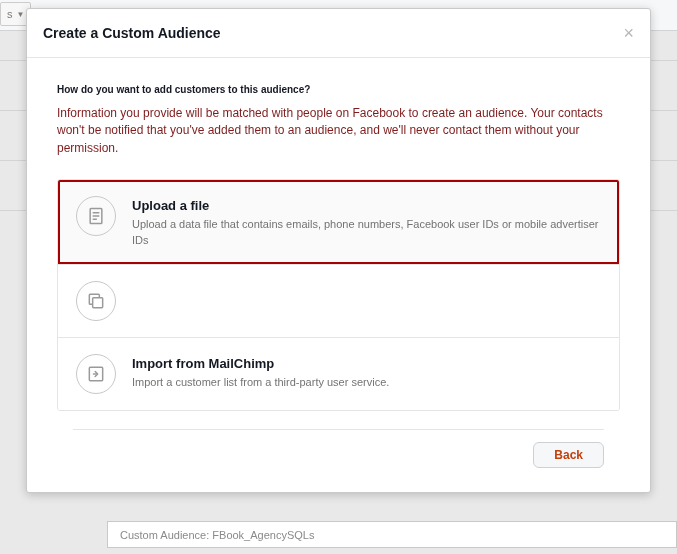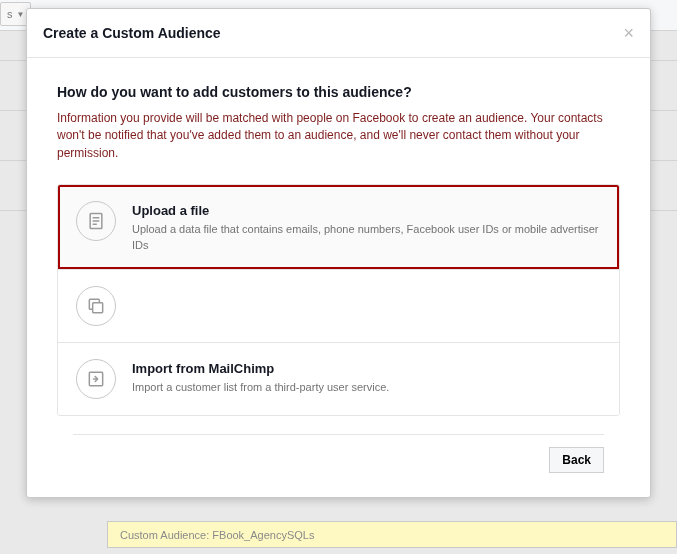--- a/index.html
+++ b/index.html
@@ -5,33 +5,33 @@
   html,body{margin:0;padding:0;font-family:Helvetica,Arial,sans-serif;background:#e9e9e9;width:677px;height:554px;overflow:hidden;}
   .bg-toolbar{position:absolute;top:0;left:0;right:0;height:30px;background:#f6f7f8;border-bottom:1px solid #d3d3d3;}
   .bg-toolbar .btn{position:absolute;left:0;top:2px;height:22px;border:1px solid #ccc;border-radius:2px;background:#f7f7f7;color:#7c7c7c;font-size:11px;padding:0 6px;display:flex;align-items:center;}
   .bg-toolbar .btn .arrow{margin-left:4px;font-size:8px;}
   .bg-bar{position:absolute;left:0;right:0;height:1px;background:#d3d3d3;}
   .modal{position:absolute;left:26px;top:8px;width:623px;background:#fff;border:1px solid #c9c9c9;border-radius:3px;box-shadow:0 2px 10px rgba(0,0,0,0.2);}
   .modal-header{height:48px;border-bottom:1px solid #e5e5e5;display:flex;align-items:center;padding:0 16px;justify-content:space-between;gap:8px;}
   .modal-header h2{margin:0;font-size:14px;font-weight:bold;color:#141823;}
   .close{color:#b7b7b7;font-size:18px;font-weight:normal;line-height:1;}
   .modal-body{padding:26px 30px 10px 30px;}
-  .modal-body h3{margin:0 0 10px 0;font-size:14px;color:#141823;font-weight:bold;}
+  .modal-body h3{margin:0 0 10px 0;font-size:10px;color:#141823;font-weight:bold;}
   .modal-body .desc{font-size:12px;color:#7f1d1d;line-height:1.45;margin:0 0 22px 0;}
   .options{border:1px solid #e5e5e5;border-radius:3px;overflow:hidden;}
   .option{display:flex;align-items:flex-start;padding:16px 18px;border-bottom:1px solid #e5e5e5;background:#fff;}
   .option:last-child{border-bottom:none;}
   .option.selected{background:#fafafa;box-shadow:inset 0 0 0 2px #a40202;justify-content:flex-end;}
   .icon-wrap{flex:0 0 38px;height:38px;border:1px solid #c8c8c8;border-radius:50%;display:flex;align-items:center;justify-content:center;margin-right:16px;color:#9a9a9a;}
   .option-content{flex:1;}
   .option-title{font-size:13px;font-weight:bold;color:#141823;margin:2px 0 4px 0;}
   .option-desc{font-size:11px;color:#737373;line-height:1.4;}
   .modal-footer{border-top:1px solid #e5e5e5;margin:18px 16px 0 16px;padding:12px 0 14px 0;display:flex;justify-content:flex-end;}
-  .back-btn{background:#f6f7f8;border:1px solid #cfd0d1;border-radius:0;padding:5px 12px;font-size:12px;font-weight:bold;color:#000000;}
-  .bg-sub{position:absolute;left:107px;top:521px;right:0;height:25px;border:1px solid #c9c9c9;background:#fef9c3;display:flex;align-items:center;padding-left:12px;font-size:11px;color:#8a8a8a;}
+  .back-btn{background:#f6f7f8;border:1px solid #cfd0d1;border-radius:6px;padding:5px 20px;font-size:12px;font-weight:bold;color:#c2410c;}
+  .bg-sub{position:absolute;left:107px;top:521px;right:0;height:25px;border:1px solid #c9c9c9;background:#ffffff;display:flex;align-items:center;padding-left:12px;font-size:11px;color:#8a8a8a;}
 </style>
 </head>
 <body>
 
 <div class="bg-toolbar">
   <div class="btn">
     <span>s</span>
     <span class="arrow">▼</span>
   </div>
 </div>

